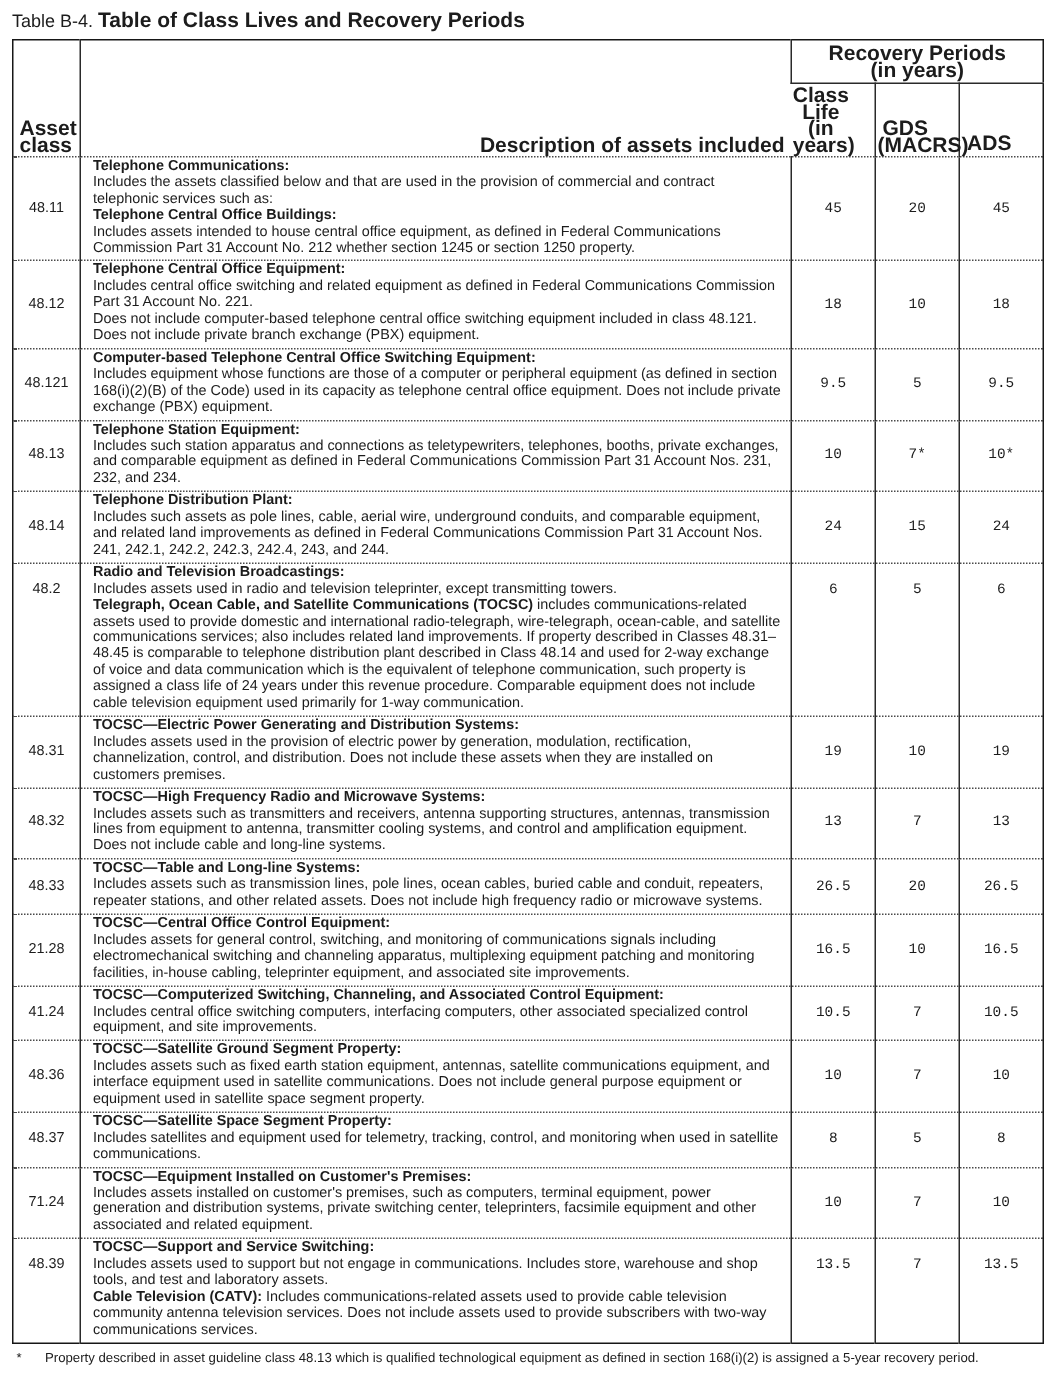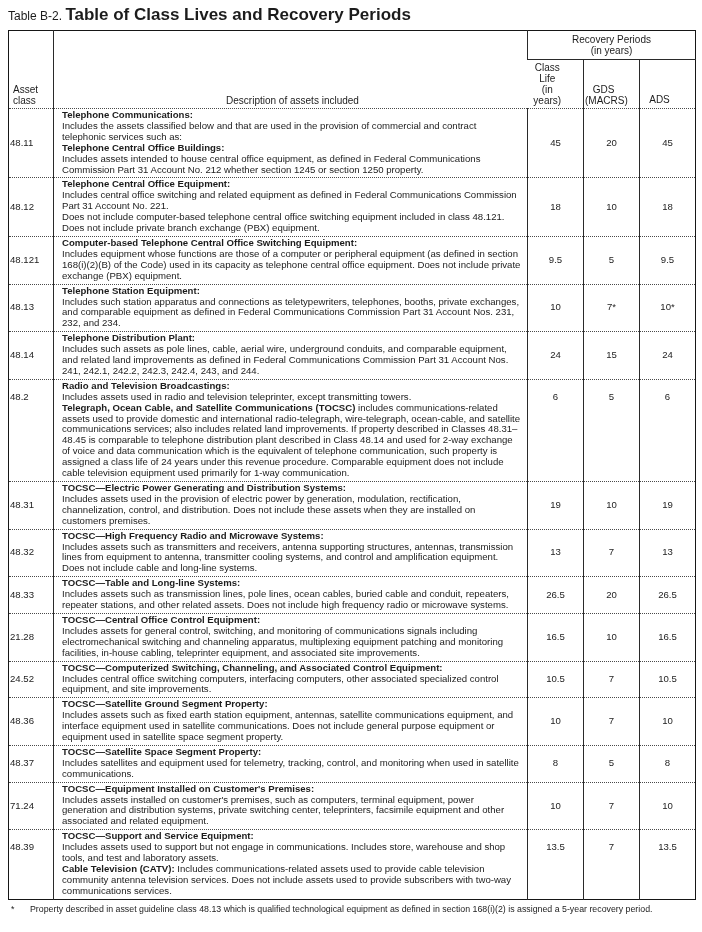--- a/index.html
+++ b/index.html
@@ -14,87 +14,88 @@
     width: 702px;
     min-height: 932px;
     padding: 4px 7px 6px 8px;
     background: #ffffff;
   }
   .title {
     font-size: 12px;
     margin: 1px 0 5px 0;
     white-space: nowrap;
   }
-  .title .title-main { font-weight: bold; font-size: 17px; }
+  .title .title-main { font-weight: bold; font-size: 14px; }
   table.clt {
     border-collapse: collapse;
     width: 687px;
     table-layout: fixed;
     border: 1.5px solid #161616;
   }
   th, td {
     border-left: 1px solid #2a2a2a;
     padding: 0;
     vertical-align: middle;
   }
   th:first-child, td:first-child { border-left: none; }
   thead th {
-    font-size: 10px;
+    font-size: 14px;
     line-height: 11px;
-    font-weight: normal;
+    font-weight: bold;
   }
   th.hd-asset {
     vertical-align: bottom;
     text-align: left;
     padding: 2px 16px 2px 4px;
   }
   th.hd-desc {
     vertical-align: bottom;
-    text-align: center;
+    text-align: right;
     padding: 2px 4px 2px 8px;
   }
   th.hd-span {
     text-align: center;
     border-bottom: 1px solid #2a2a2a;
     padding: 3px 2px;
   }
   th.hd-sub {
     text-align: center;
     vertical-align: bottom;
     padding: 2px 17px 2px 1px;
     margin-left: 20px;
   }
   th.hd-ads { padding-bottom: 3px; }
   tbody tr { border-top: 1px dotted #4a4a4a; }
   tbody td { font-size: 9.6px; line-height: 10.9px; }
   td.ac {
+    text-align: center;
     vertical-align: middle;
     padding: 2px 1px;
   }
   td.desc { padding: 1px 6px 2px 8px; }
   td.desc .part b { font-weight: bold; text-align: right; }
-  td.val { text-align: center; vertical-align: middle; padding: 1px; }
+  td.val { text-align: center; vertical-align: middle; padding: 1px; font-family: Liberation Mono, monospace; }
   tr.vtop td.ac, tr.vtop td.val { vertical-align: top; padding-top: 12px; }
   .footnote {
     display: flex;
     width: 687px;
     margin-top: 4px;
     font-size: 8.8px;
     line-height: 10.6px;
   }
   .footnote .fn-marker { width: 22px; flex: 0 0 22px; padding-left: 3px; }
   .footnote .fn-text { flex: 1; padding-right: 16px; }
 </style>
 </head>
 <body>
 
 <div class="page">
 
   <div class="title">
-    <span>Table B-2.</span>
+    <span>Table B-4.</span>
     <span> </span>
     <span class="title-main">Table of Class Lives and Recovery Periods</span>
   </div>
 
   <table class="clt">
     <colgroup>
       <col style="width:45px">
       <col style="width:474px">
       <col style="width:56px">
       <col style="width:56px">
@@ -211,21 +212,21 @@
           <td class="ac">21.28</td>
           <td class="desc">
             <div class="part"><b>TOCSC—Central Office Control Equipment:</b></div>
             <div class="part"><span>Includes assets for general control, switching, and monitoring of communications signals including electromechanical switching and channeling apparatus, multiplexing equipment patching and monitoring facilities, in-house cabling, teleprinter equipment, and associated site improvements.</span></div>
           </td>
           <td class="val">16.5</td>
           <td class="val">10</td>
           <td class="val">16.5</td>
         </tr>
         <tr>
-          <td class="ac">24.52</td>
+          <td class="ac">41.24</td>
           <td class="desc">
             <div class="part"><b>TOCSC—Computerized Switching, Channeling, and Associated Control Equipment:</b></div>
             <div class="part"><span>Includes central office switching computers, interfacing computers, other associated specialized control equipment, and site improvements.</span></div>
           </td>
           <td class="val">10.5</td>
           <td class="val">7</td>
           <td class="val">10.5</td>
         </tr>
         <tr>
           <td class="ac">48.36</td>
@@ -253,21 +254,21 @@
             <div class="part"><b>TOCSC—Equipment Installed on Customer's Premises:</b></div>
             <div class="part"><span>Includes assets installed on customer's premises, such as computers, terminal equipment, power generation and distribution systems, private switching center, teleprinters, facsimile equipment and other associated and related equipment.</span></div>
           </td>
           <td class="val">10</td>
           <td class="val">7</td>
           <td class="val">10</td>
         </tr>
         <tr class="vtop">
           <td class="ac">48.39</td>
           <td class="desc">
-            <div class="part"><b>TOCSC—Support and Service Equipment:</b></div>
+            <div class="part"><b>TOCSC—Support and Service Switching:</b></div>
             <div class="part"><span>Includes assets used to support but not engage in communications. Includes store, warehouse and shop tools, and test and laboratory assets.</span></div>
             <div class="part"><b>Cable Television (CATV):</b><span> Includes communications-related assets used to provide cable television community antenna television services. Does not include assets used to provide subscribers with two-way communications services.</span></div>
           </td>
           <td class="val">13.5</td>
           <td class="val">7</td>
           <td class="val">13.5</td>
         </tr>
       </tbody>
   </table>
 

